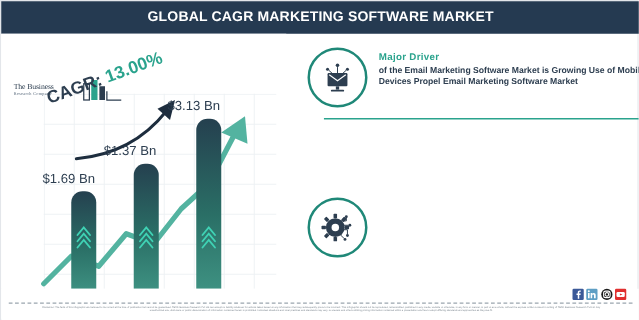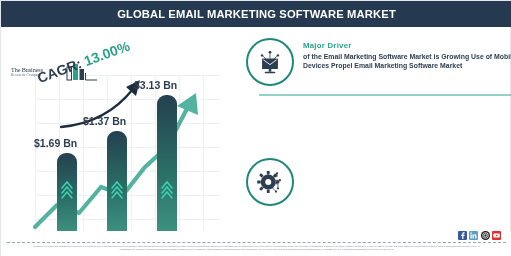--- a/index.html
+++ b/index.html
@@ -77,21 +77,21 @@
   .bar2 { left: 106px; width: 20px; height: 104px; top: 104px; }
   .bar3 { left: 156px; width: 20px; height: 140px; top: 68px; }
 
   .bar-chevrons {
     position: absolute; left: 50%; transform: translateX(-50%);
     bottom: 34px; width: 14px; height: 22px;
   }
 
   .bar-value {
     position: absolute;
-    font-size: 10.5px; font-weight: bold; color: #2d3e50;
+    font-size: 10.5px; font-weight: normal; color: #2d3e50;
     white-space: nowrap;
   }
   .v1 { left: 33px; top: 110px; }
   .v2 { left: 82px; top: 88px; }
   .v3 { left: 133px; top: 52px; }
 
   .cagr {
     position: absolute;
     left: 34px; top: 44px;
     transform: rotate(-20deg);
@@ -170,21 +170,21 @@
     line-height: 3.1px; text-align: center;
     letter-spacing: 0.02px;
   }
 </style>
 </head>
 <body>
 
 <div id="infographic">
 
   <div class="title-bar">
-    <div class="title-text">GLOBAL EMAIL MARKETING SOFTWARE MARKET</div>
+    <div class="title-text">GLOBAL CAGR MARKETING SOFTWARE MARKET</div>
   </div>
 
   <div class="chart-panel">
 
     <div class="grid-bg"></div>
 
     <div class="logo">
       <div class="logo-text-wrap">
         <div class="logo-line1">The Business</div>
         <div class="logo-line2">Research Company</div>

